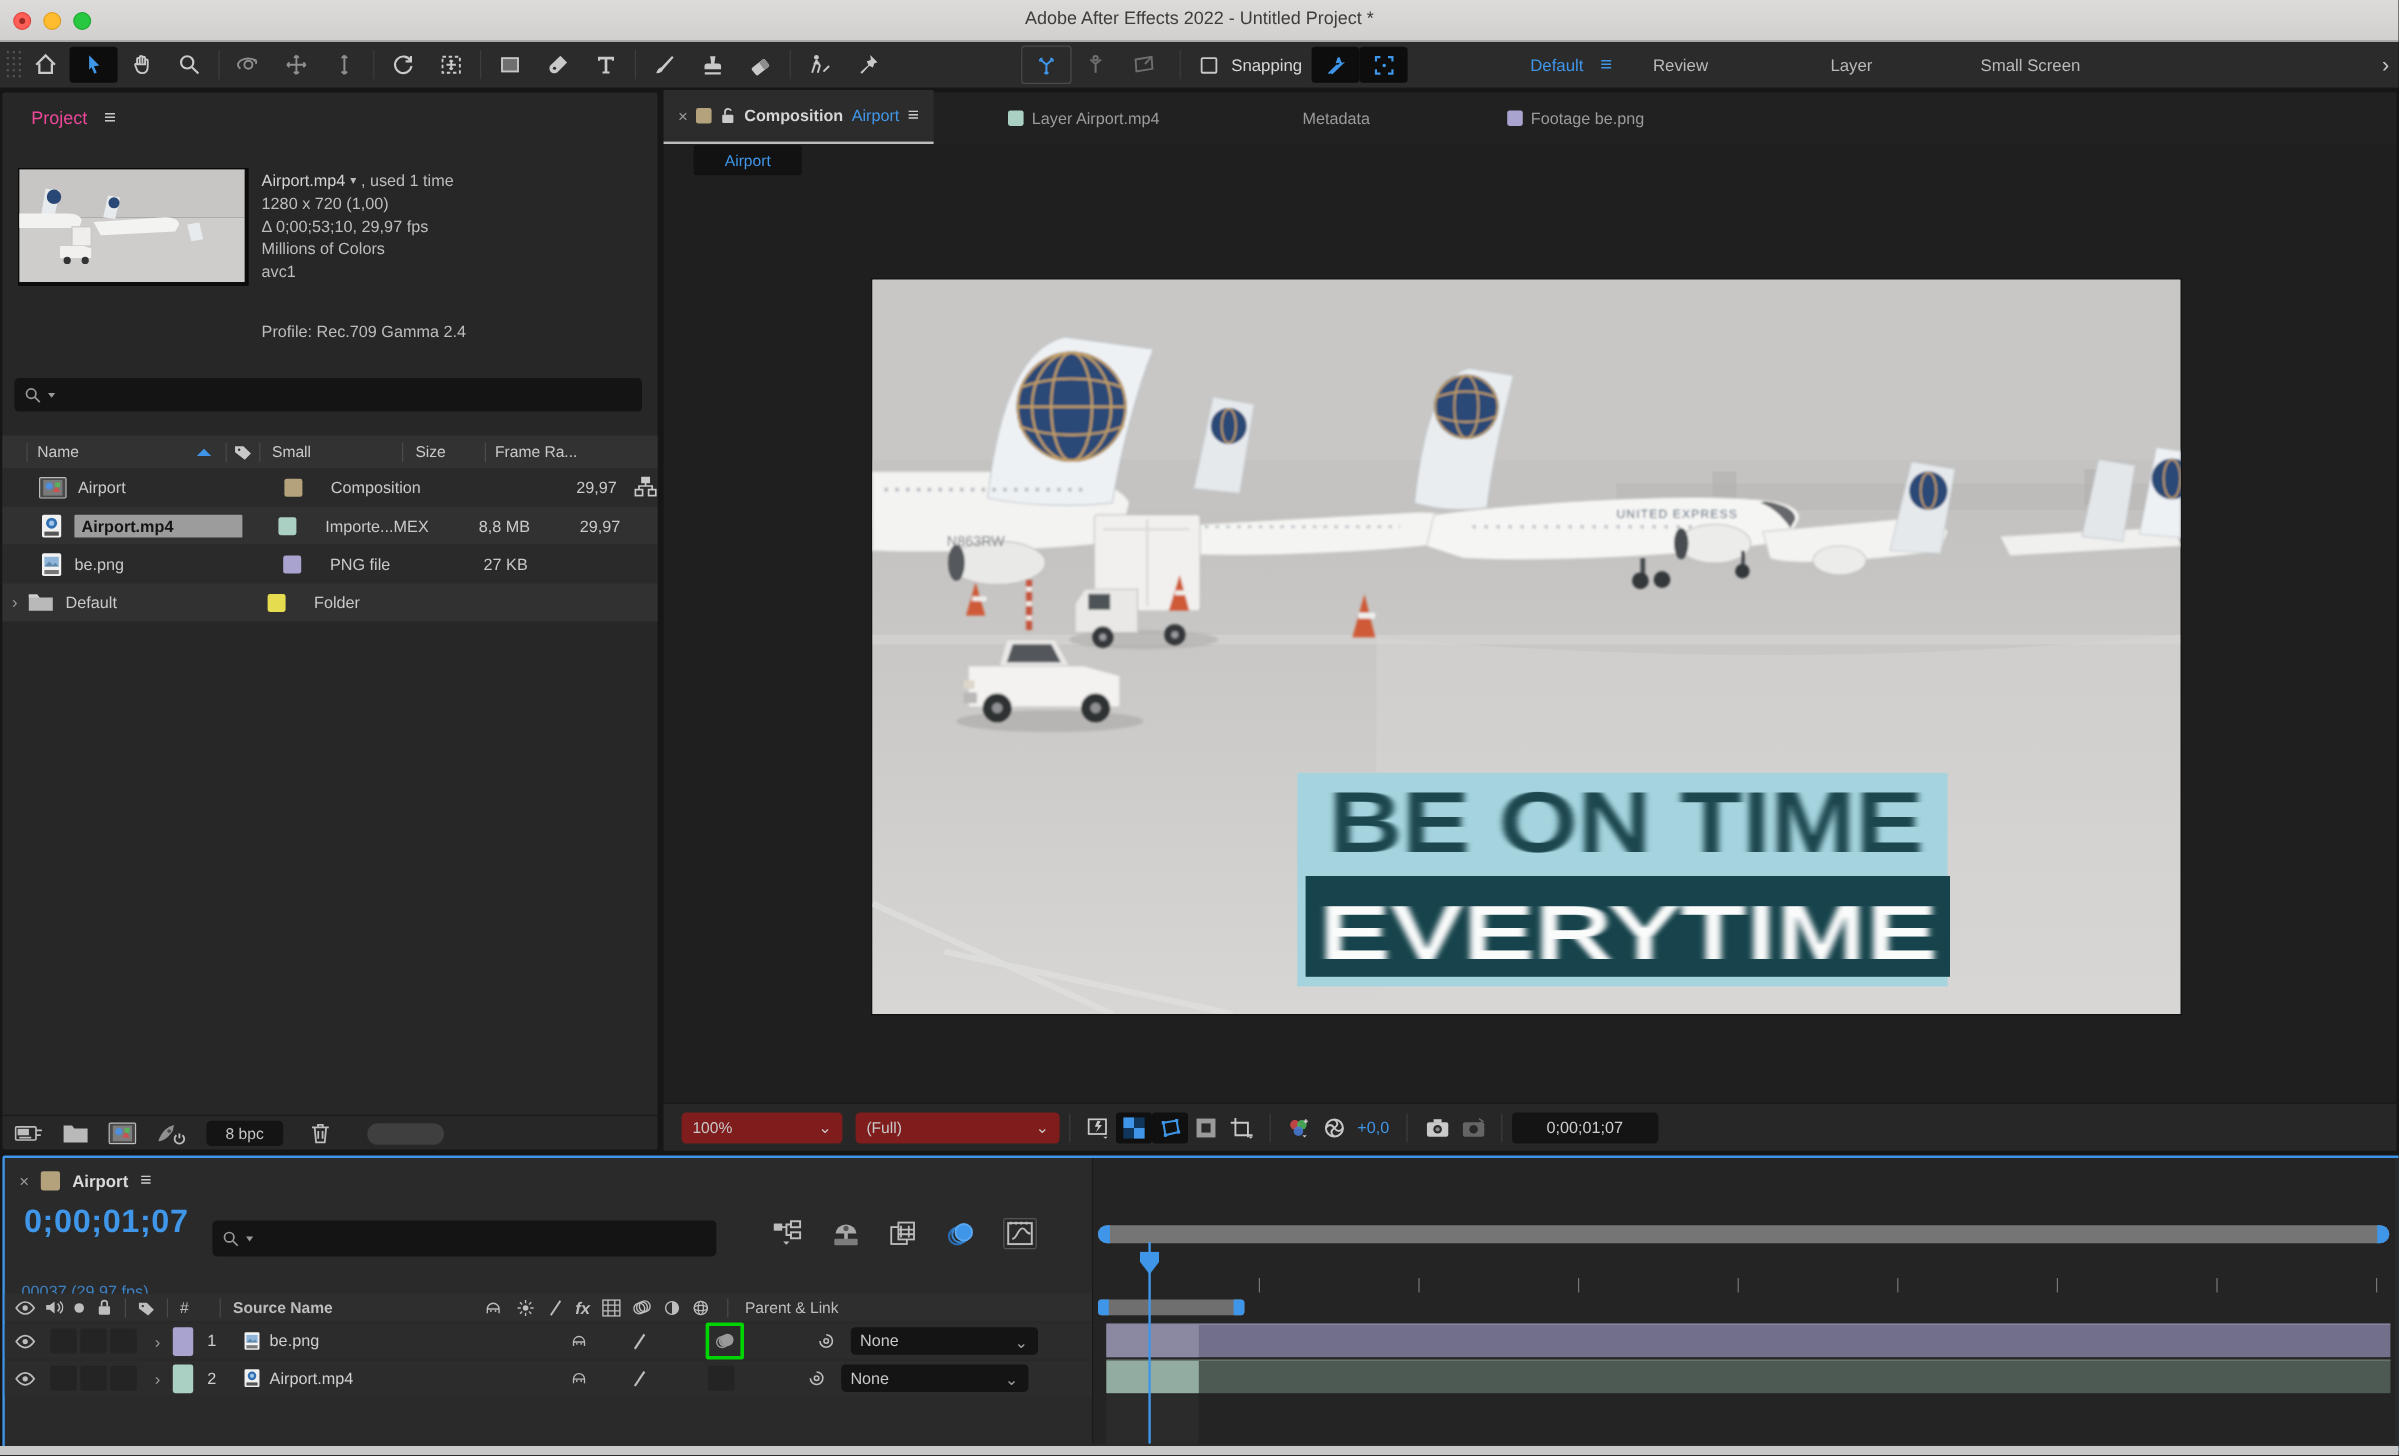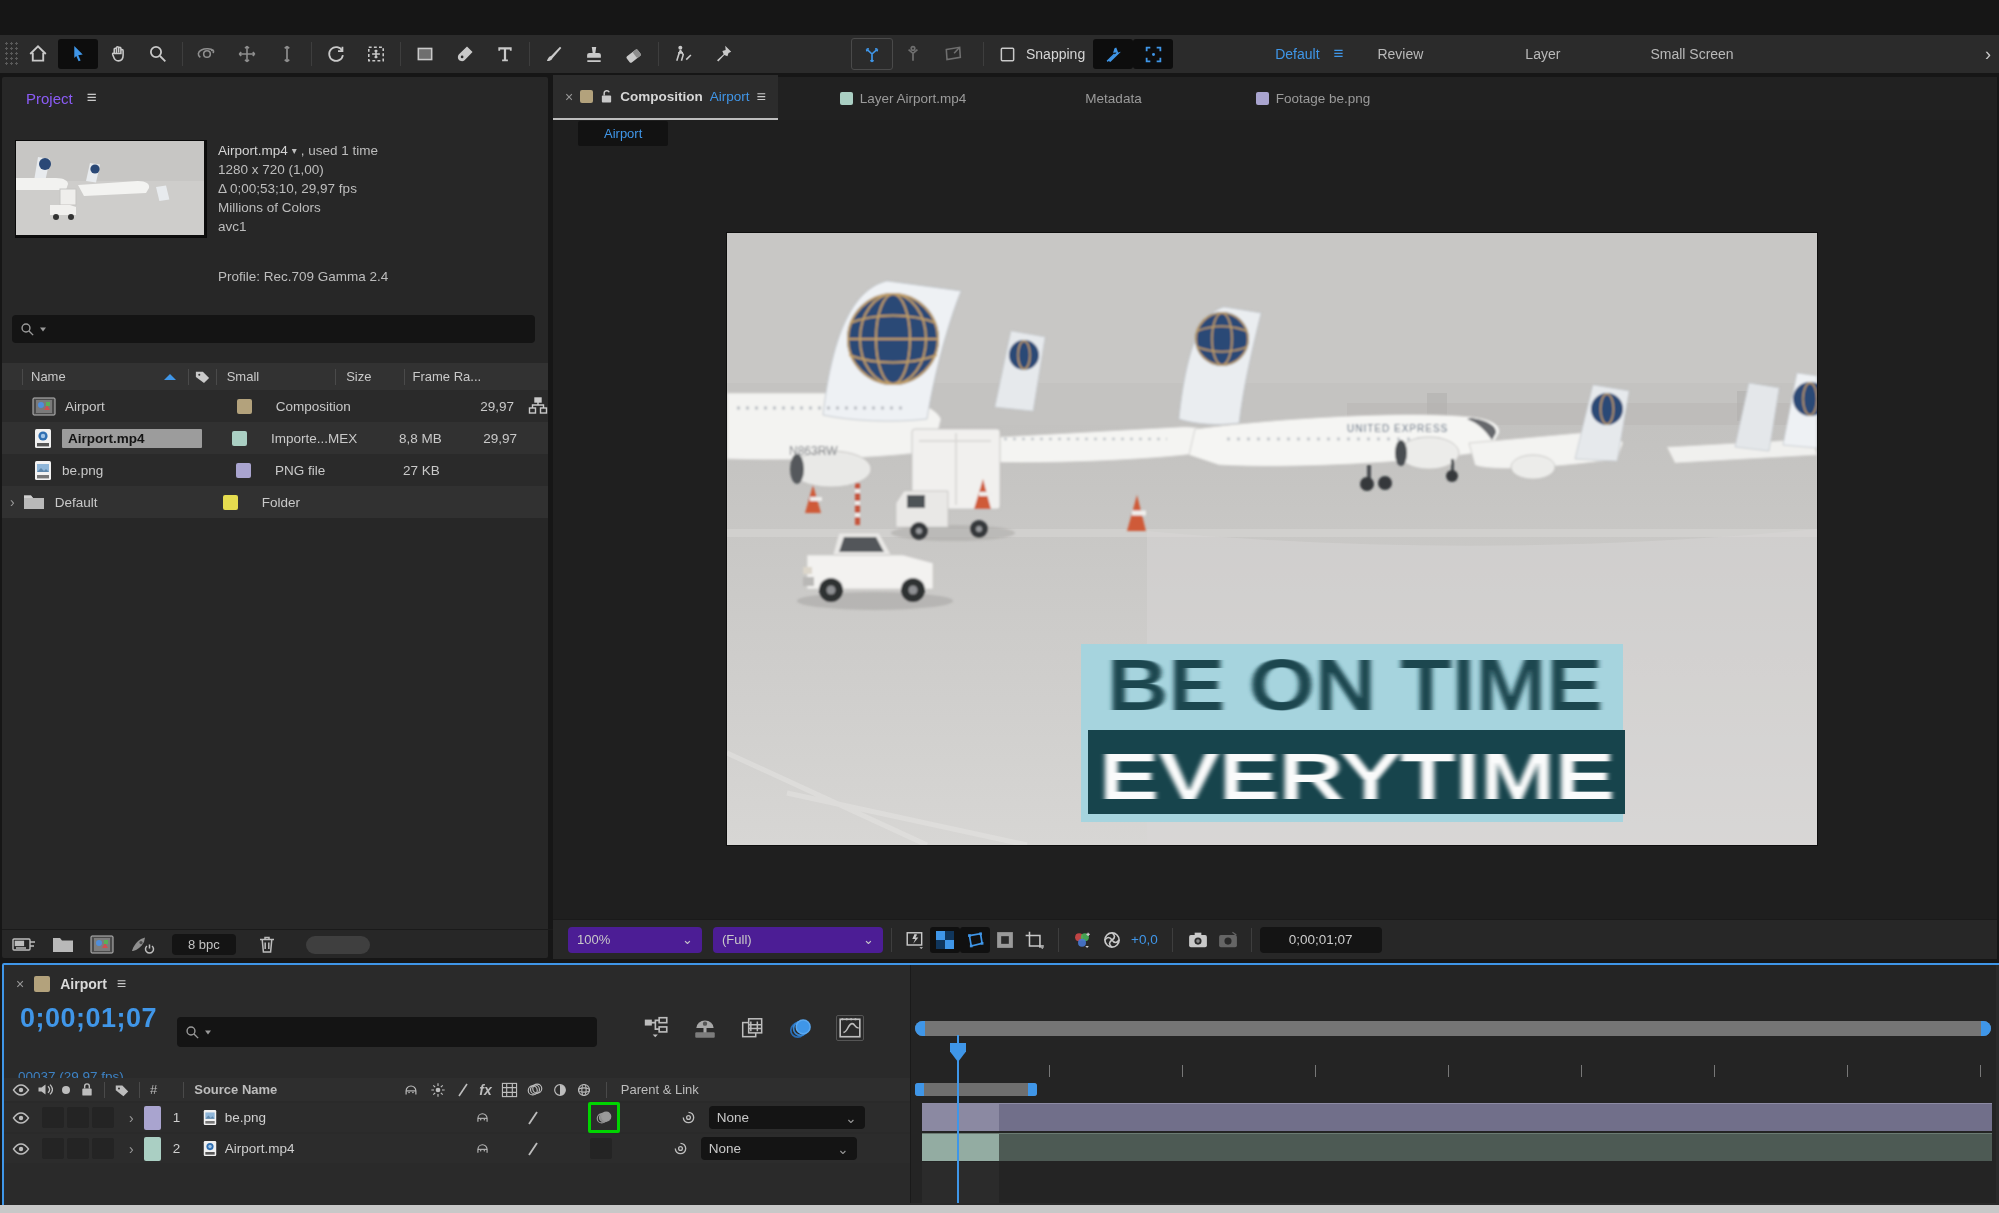--- a/index.html
+++ b/index.html
@@ -17,38 +17,38 @@
   .grip{width:14px;height:26px;margin-left:4px;background-image:radial-gradient(#5a5a5a 1px,transparent 1.3px);background-size:5px 5px;}
   .tool{width:40px;height:30px;display:flex;align-items:center;justify-content:center;border-radius:3px;}
   .tool.active{background:#0d0d0d;}
   .tsep{width:1px;height:24px;background:#3e3e3e;margin:0 4px;}
   .ws-item{color:#b9b9b9;font-size:14px;padding:0 14px;}
   .ws-item.active{color:#3f96e8;}
   .snap-label{color:#d6d6d6;font-size:14px;margin:0 8px 0 6px;}
   
   .panel{background:#272727;position:absolute;border-radius:2px;}
   
-  .pj-title{font-size:15px;color:#8b5cf6;}
+  .pj-title{font-size:15px;color:#ec4899;}
   .pj-info{font-size:13.5px;color:#bdbdbd;line-height:19px;}
   .searchbox{background:#141414;border-radius:4px;display:flex;align-items:center;padding:0 8px;color:#9a9a9a;}
   .listhead{background:#323232;color:#c9c9c9;font-size:13px;display:flex;align-items:center;}
   .csep{width:1px;height:16px;background:#4a4a4a;}
   .prow{display:flex;align-items:center;font-size:13.5px;color:#c9c9c9;height:32px;}
   .prow:nth-child(odd){background:#2a2a2a;}
   .prow:nth-child(even){background:#313131;}
   .swatch{width:15px;height:15px;border-radius:2px;flex:0 0 auto;}
   .selname{background:#9c9c9c;color:#141414;font-weight:bold;padding:2px 6px;border-radius:1px;}
   .bpc{background:#141414;border-radius:4px;color:#c3c3c3;font-size:13px;padding:3px 16px;}
   
   .tabstrip{display:flex;align-items:flex-end;height:43px;background:#212121;}
   .vtab{display:flex;align-items:center;height:43px;padding:0 12px;color:#9b9b9b;font-size:13.5px;gap:7px;}
   .vtab.active{background:#2c2c2c;border-bottom:2px solid #bdbdbd;color:#d6d6d6;}
   .bluetxt{color:#4096e8;}
   .chip{background:#121212;color:#4096e8;font-size:13px;padding:5px 26px;border-radius:2px;}
-  .dd{background:#4c1d95;border-radius:4px;color:#c9c9c9;display:flex;align-items:center;justify-content:space-between;padding:0 9px;height:26px;font-size:13px;}
+  .dd{background:#7f1d1d;border-radius:4px;color:#c9c9c9;display:flex;align-items:center;justify-content:space-between;padding:0 9px;height:26px;font-size:13px;}
   .vcico{width:30px;height:26px;display:flex;align-items:center;justify-content:center;border-radius:3px;}
   .vcico.on{background:#101010;}
   .tcbox{background:#141414;border-radius:4px;color:#cdcdcd;height:26px;display:flex;align-items:center;justify-content:center;font-size:13.5px;}
   
   .tpanel{left:2px;top:963px;width:1995px;height:242px;background:#2a2a2a;border:2px solid #3f96e8;border-radius:2px;}
   .bigtc{color:#4096e8;font-size:27px;font-weight:bold;letter-spacing:0.5px;}
   .subtc{color:#3d82c4;font-size:13.5px;}
   .colhead{background:#2e2e2e;display:flex;align-items:center;height:23px;color:#bdbdbd;}
   .lrow{display:flex;align-items:center;height:29px;background:#2c2c2c;margin-bottom:2px;color:#cfcfcf;font-size:13.5px;}
   .cell{width:22px;height:21px;background:#242424;border-radius:2px;margin-right:3px;}
@@ -56,20 +56,28 @@
   .rlabel{color:#a4a4a4;font-size:12.5px;}
   .tick{width:1px;height:12px;background:#777;}
   .annot{border:3px solid #00d400;border-radius:2px;}
   .phline{width:2px;background:#3f96e8;}
 </style>
 </head>
 <body>
 
 <div class="app">
 
+  <div class="a titlebar">
+    <span class="tl" style="left:11px;background:#ff5f57;border:1px solid #e0443e;">
+        <span style="display:block;width:5px;height:5px;border-radius:50%;background:#9c2b25;margin:4px auto;"></span>
+      </span>
+    <span class="tl" style="left:36px;background:#febc2e;border:1px solid #dea123;"></span>
+    <span class="tl" style="left:61px;background:#28c840;border:1px solid #1eaa32;"></span>
+    <span class="title-text">Adobe After Effects 2022 - Untitled Project *</span>
+  </div>
 
   <div class="a toolbar">
     <span class="grip"></span>
     <span class="tool">
         <svg width="20" height="20" viewBox="0 0 18 18">
           <path d="M2 9 9 2l7 7" stroke="#c9c9c9" stroke-width="1.7" fill="none"></path>
           <path d="M4.3 7.8V15h9.4V7.8" stroke="#c9c9c9" stroke-width="1.7" fill="none"></path>
         </svg>
       </span>
     <span class="tool active">

